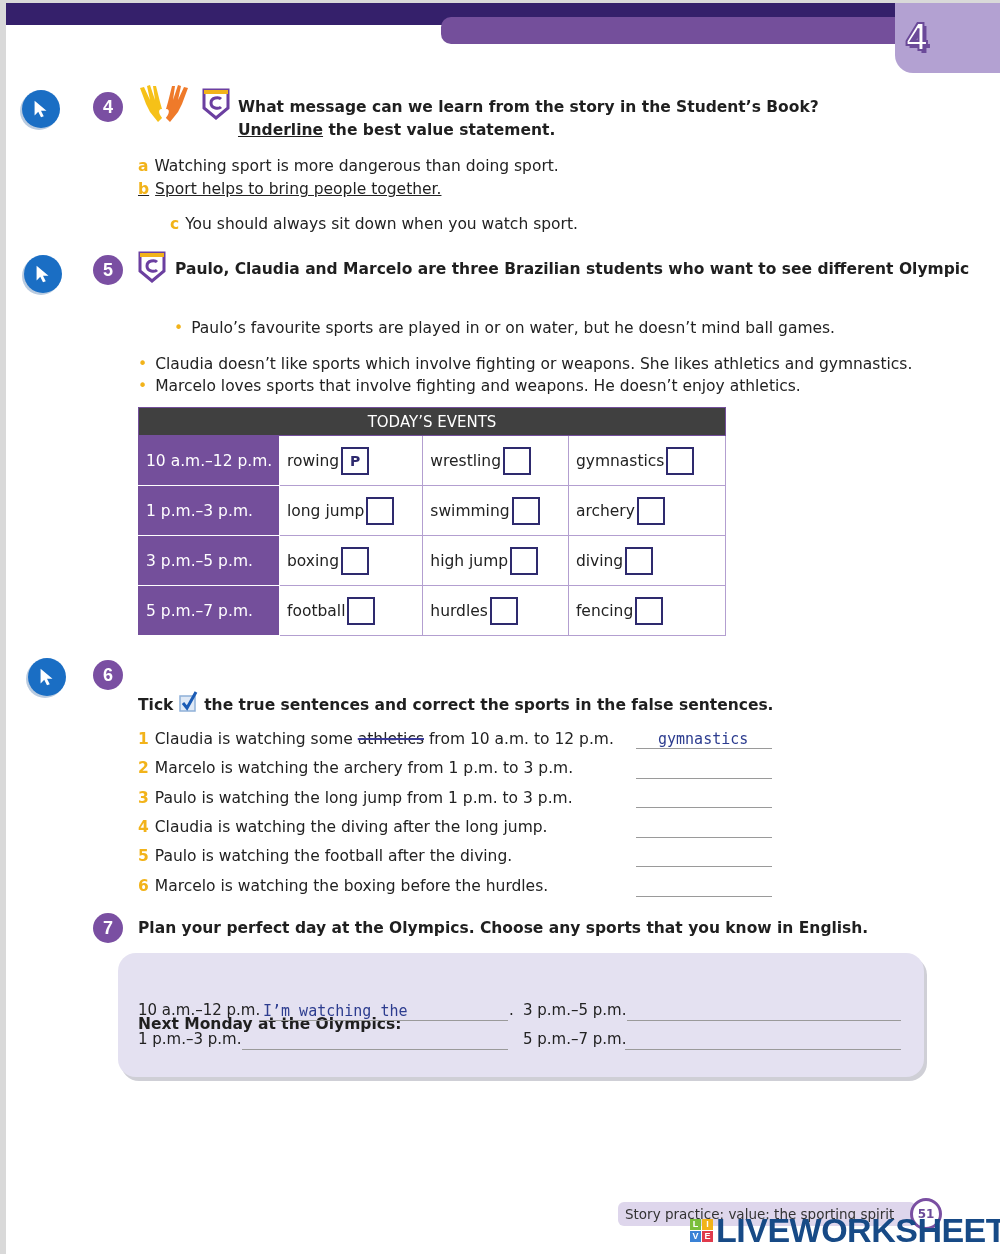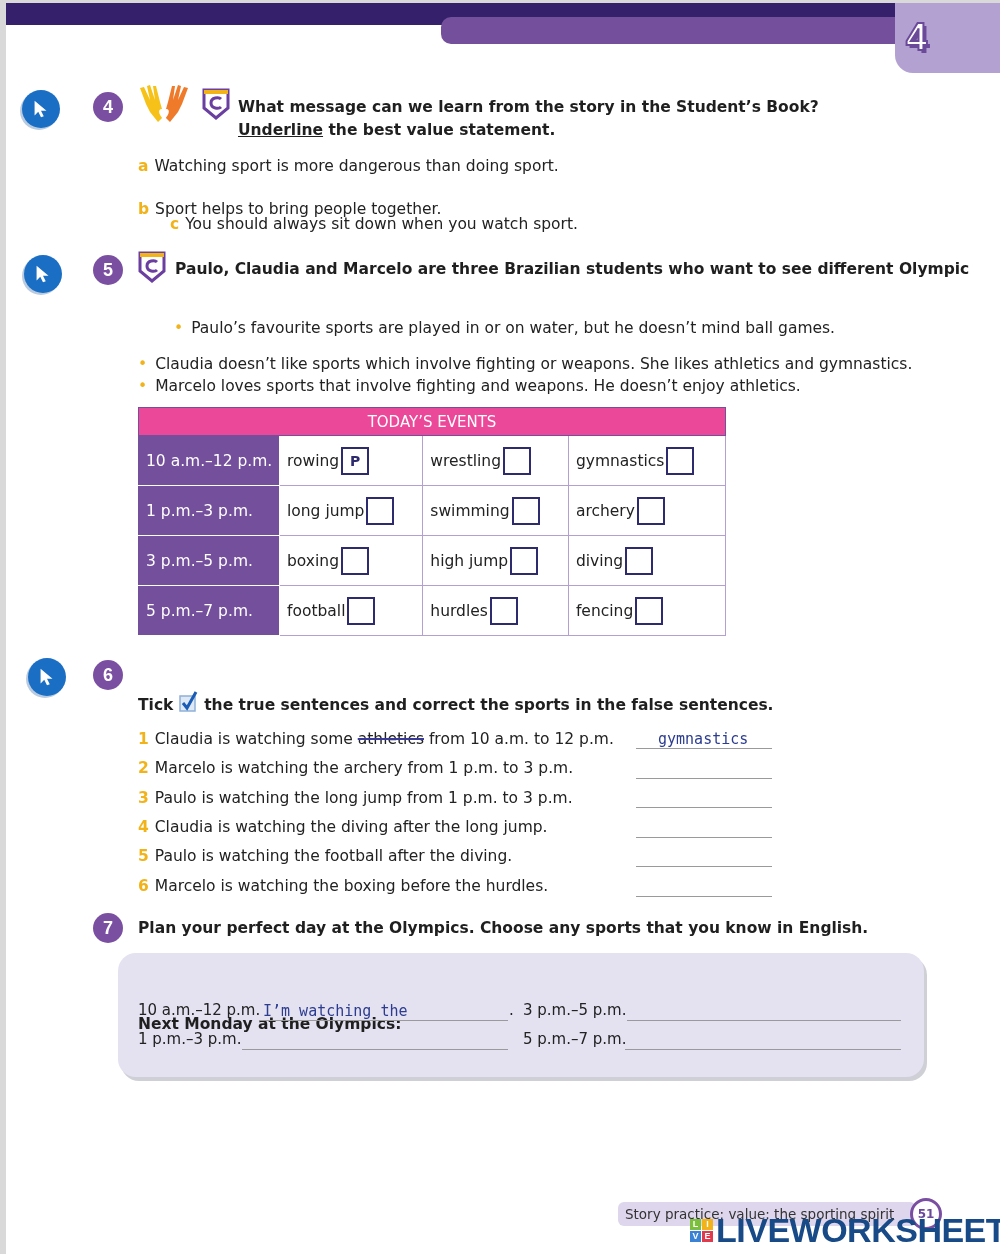--- a/index.html
+++ b/index.html
@@ -20,21 +20,21 @@
   .shield { position: absolute; width: 28px; height: 32px; }
   .hands { position: absolute; width: 56px; height: 44px; }
 
   .instr { position: absolute; font-size: 15.5px; font-weight: bold; line-height: 23px; color: #1f1f1f; }
   .instr u { text-decoration: underline; }
   .item { position: absolute; font-size: 15.5px; line-height: 20px; color: #222; white-space: nowrap; }
   .letter { color: #f2b31a; font-weight: bold; margin-right: 6px; }
   .bullet { color: #f2b31a; margin-right: 8px; }
 
   table.events { position: absolute; left: 138px; top: 407px; width: 588px; border-collapse: collapse; }
-  table.events th { background: #ec4899; color: #fff; height: 28px; font-size: 15px; font-weight: normal; border: 1px solid #744f9b; }
+  table.events th { background: #404040; color: #fff; height: 28px; font-size: 15px; font-weight: normal; border: 1px solid #744f9b; }
   table.events td { height: 50px; border: 1px solid #b39fd0; font-size: 15.5px; padding-left: 7px; white-space: nowrap; }
   table.events td.time { background: #744f9b; color: #fff; width: 141px; border-color: #fff; border-left-color: #744f9b; }
   .box { display: inline-block; vertical-align: middle; width: 28px; height: 28px; border: 2px solid #2e2a6e; margin-left: 2px;
     font-size: 14px; color: #2e2a6e; text-align: center; line-height: 24px; font-weight: bold; }
 
   .answer-line { position: absolute; width: 136px; border-bottom: 1.5px solid #9a9a9a; height: 20px; }
   .handwrite { font-family: "DejaVu Sans Mono", monospace; color: #2c3c8f; font-size: 15px; }
   .strike { text-decoration: line-through; text-decoration-color: #3a3a9a; text-decoration-thickness: 2px; }
 
   .plan-box { position: absolute; left: 118px; top: 953px; width: 806px; height: 124px; background: #e4e1f1; border-radius: 18px;
@@ -75,21 +75,21 @@
 <svg class="shield" style="left:202px;top:88px;" viewBox="0 0 28 32">
   <path d="M2 2 H26 V20 L14 30 L2 20 Z" fill="#fff" stroke="#6b3fa0" stroke-width="3"></path>
   <path d="M2 2 H26 V6 H2 Z" fill="#f2b31a"></path>
   <path d="M19 11 C17 9 9 9 9 15 C9 21 17 21 19 19" fill="none" stroke="#6b3fa0" stroke-width="3"></path>
 </svg>
 <div class="instr" style="left:238px;top:96px;">
   <span>What message can we learn from the story in the Student’s Book?</span><br>
   <u>Underline</u><span> the best value statement.</span>
 </div>
 <div class="item" style="left:138px;top:156px;"><span class="letter">a</span><span>Watching sport is more dangerous than doing sport.</span></div>
-<div class="item" style="left:138px;top:199px;"><span class="letter">b</span><span>Sport helps to bring people together.</span></div>
+<div class="item" style="left:138px;top:179px;text-decoration:underline;"><span class="letter">b</span><span>Sport helps to bring people together.</span></div>
 <div class="item" style="left:138px;top:214px;margin-left:32px;"><span class="letter">c</span><span>You should always sit down when you watch sport.</span></div>
 
 <div class="pointer" style="left:24px;top:255px;">
   <svg viewBox="0 0 24 24">
       <path d="M5 3 L5 19 L9 15 L12 21 L15 20 L12 14 L18 14 Z" fill="#fff"></path>
     </svg>
 </div>
 <div class="num-badge" style="left:93px;top:255px;">5</div>
 <svg class="shield" style="left:138px;top:251px;" viewBox="0 0 28 32">
   <path d="M2 2 H26 V20 L14 30 L2 20 Z" fill="#fff" stroke="#6b3fa0" stroke-width="3"></path>

